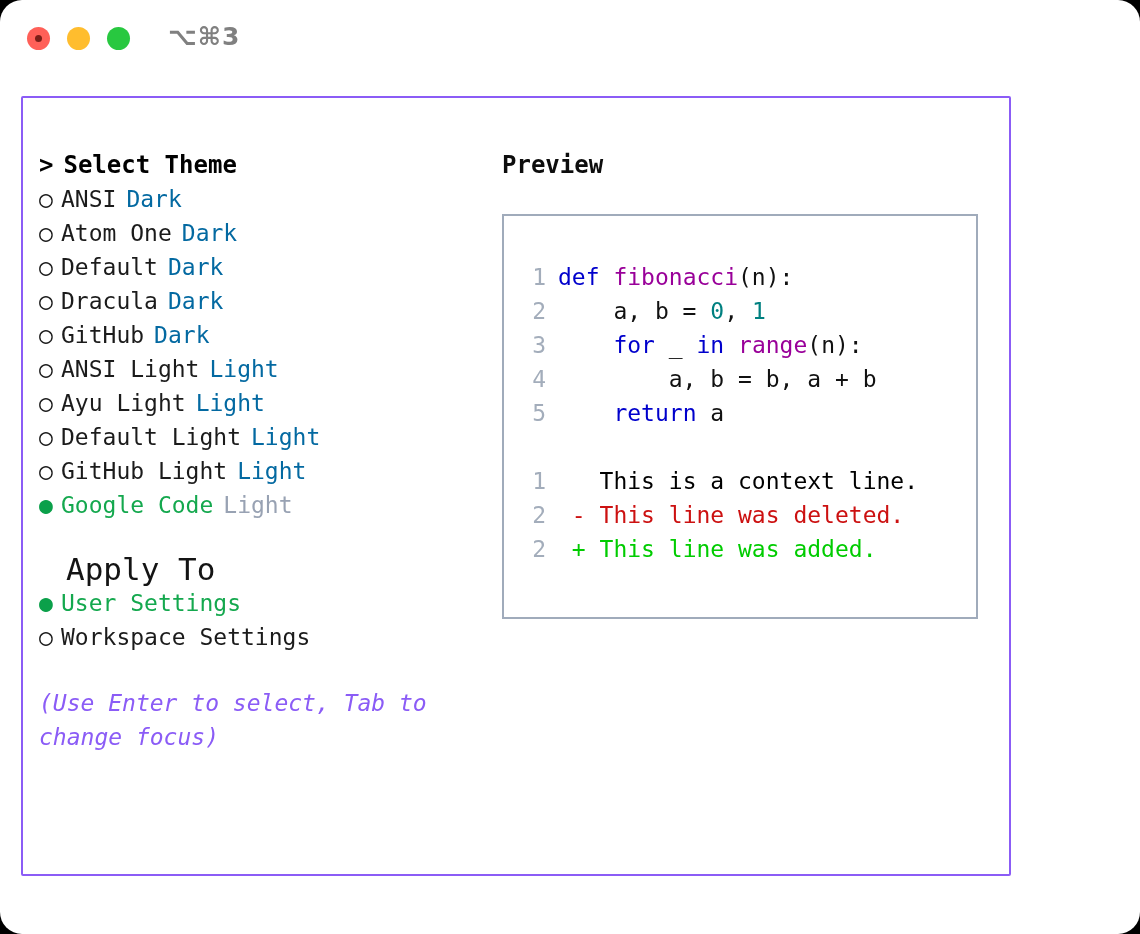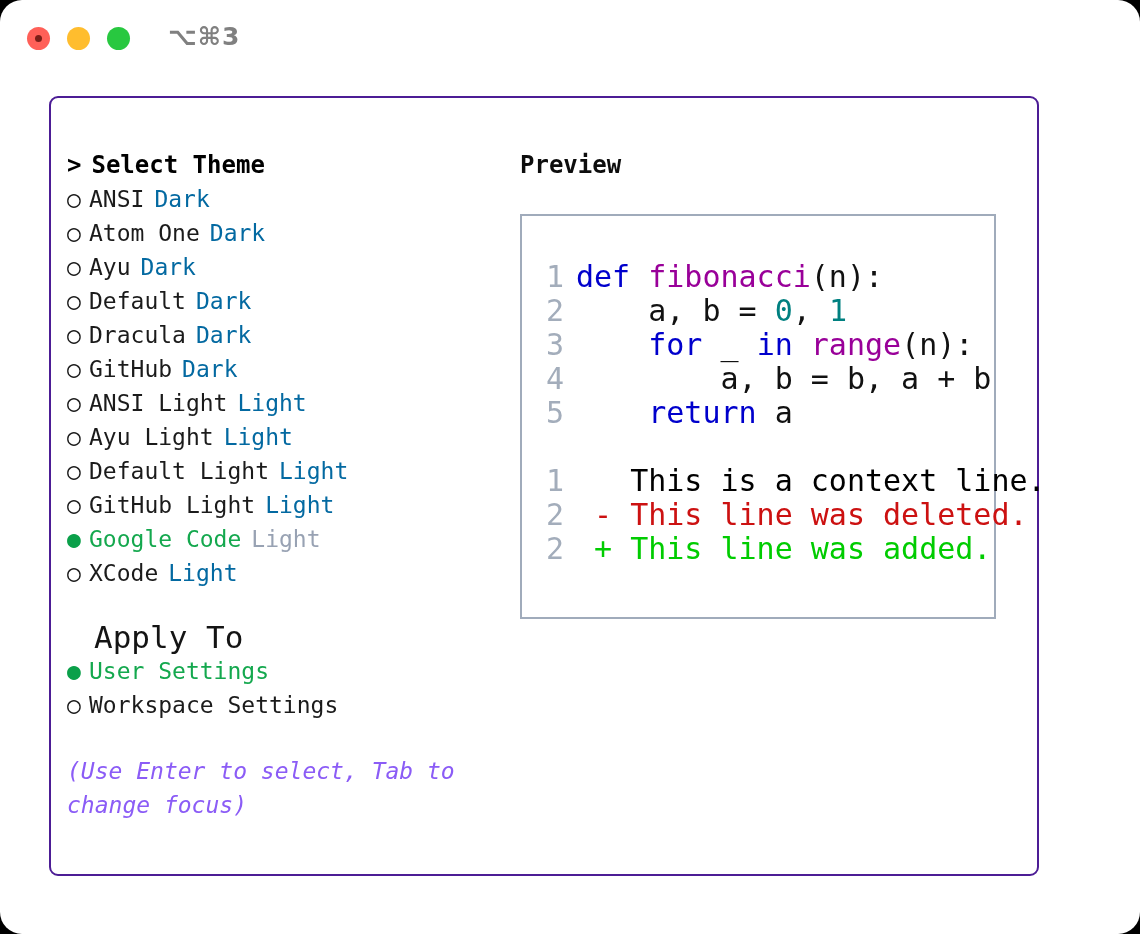--- a/index.html
+++ b/index.html
@@ -60,24 +60,23 @@
     font-family: "DejaVu Sans", sans-serif;
   }
 
   
   #panel {
     position: absolute;
     left: 21px;
     top: 96px;
     width: 990px;
     height: 780px;
-    border: 2px solid #4c1d95;
-    border-radius: 9px;
+    border: 2px solid #8b5cf6;
+    border-radius: 2px;
     box-sizing: border-box;
-    margin-left: 28px;
   }
 
   
   #left-col {
     position: absolute;
     left: 16px;
     top: 50px;
     width: 430px;
   }
   .row {
@@ -128,21 +127,21 @@
     font-size: 23px;
     line-height: 34px;
     color: #8b5cf6;
     width: 400px;
     font-style: italic;
   }
 
   
   #right-col {
     position: absolute;
-    left: 469px;
+    left: 479px;
     top: 50px;
     width: 500px;
   }
   #preview-title {
     font-size: 24px;
     font-weight: bold;
     color: #0d0d0d;
     line-height: 34px;
   }
   #preview-box {
@@ -150,21 +149,21 @@
     width: 476px;
     height: 405px;
     border: 2px solid #a0abbb;
     box-sizing: border-box;
     background: #ffffff;
     padding: 44px 0 0 0;
   }
   .code-line {
     height: 34px;
     line-height: 34px;
-    font-size: 30px;
+    font-size: 23px;
     white-space: pre;
     color: #111111;
   }
   .ln {
     display: inline-block;
     width: 42px;
     text-align: right;
     color: #a3adbb;
     margin-right: 12px;
   }
@@ -193,30 +192,28 @@
 
     <div id="left-col">
 
       <div class="row" id="list-title">
         <span class="caret">&gt;</span><span>Select Theme</span>
       </div>
 
       <div id="theme-list">
           <div class="row theme-row"><span class="bullet">○</span><span class="name">ANSI</span><span class="tag">Dark</span></div>
           <div class="row theme-row"><span class="bullet">○</span><span class="name">Atom One</span><span class="tag">Dark</span></div>
-          <div class="row theme-row"><span class="bullet">○</span><span class="name">Ayu</span><span class="tag">Dark</span></div>
           <div class="row theme-row"><span class="bullet">○</span><span class="name">Default</span><span class="tag">Dark</span></div>
           <div class="row theme-row"><span class="bullet">○</span><span class="name">Dracula</span><span class="tag">Dark</span></div>
           <div class="row theme-row"><span class="bullet">○</span><span class="name">GitHub</span><span class="tag">Dark</span></div>
           <div class="row theme-row"><span class="bullet">○</span><span class="name">ANSI Light</span><span class="tag">Light</span></div>
           <div class="row theme-row"><span class="bullet">○</span><span class="name">Ayu Light</span><span class="tag">Light</span></div>
           <div class="row theme-row"><span class="bullet">○</span><span class="name">Default Light</span><span class="tag">Light</span></div>
           <div class="row theme-row"><span class="bullet">○</span><span class="name">GitHub Light</span><span class="tag">Light</span></div>
           <div class="row theme-row selected"><span class="bullet">●</span><span class="name">Google Code</span><span class="tag">Light</span></div>
-          <div class="row theme-row"><span class="bullet">○</span><span class="name">XCode</span><span class="tag">Light</span></div>
         </div>
 
       <div id="apply-section">
         <div class="row" id="apply-title">Apply To</div>
         <div id="apply-list">
             <div class="row apply-row selected"><span class="bullet">●</span><span class="name">User Settings</span></div>
             <div class="row apply-row"><span class="bullet">○</span><span class="name">Workspace Settings</span></div>
           </div>
       </div>
 

